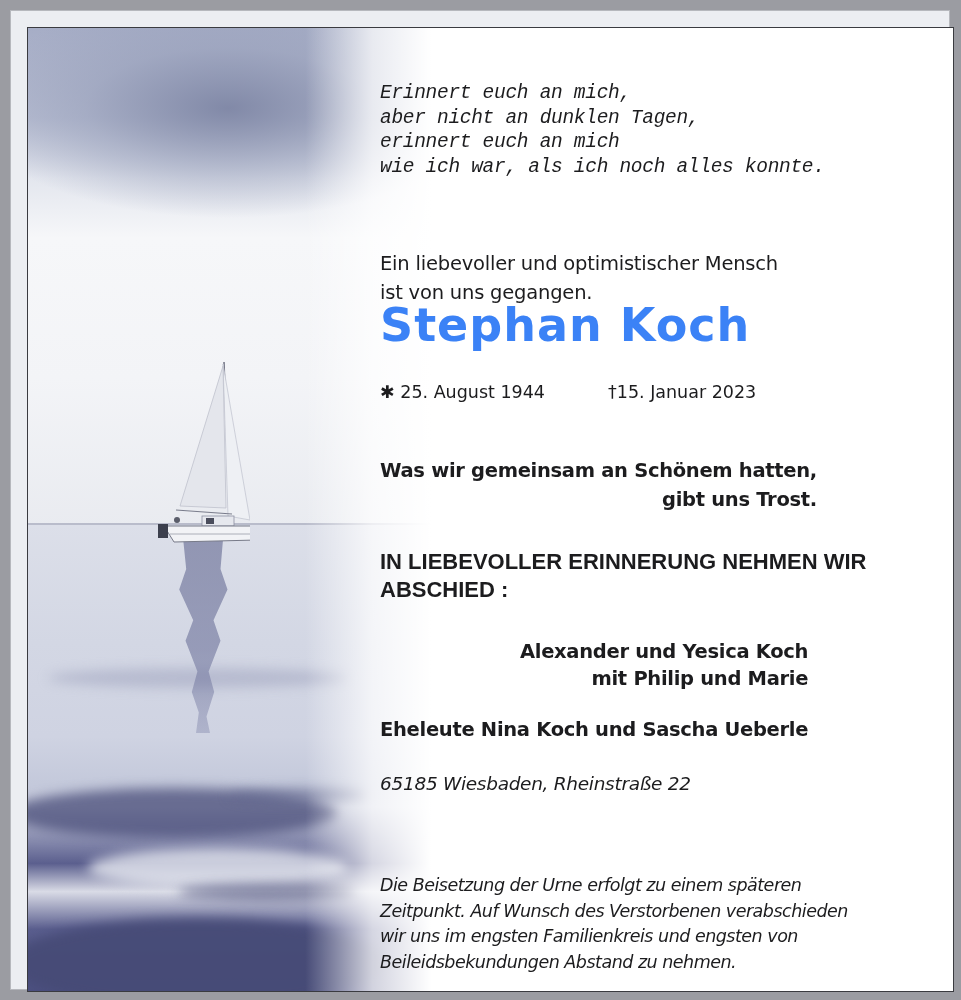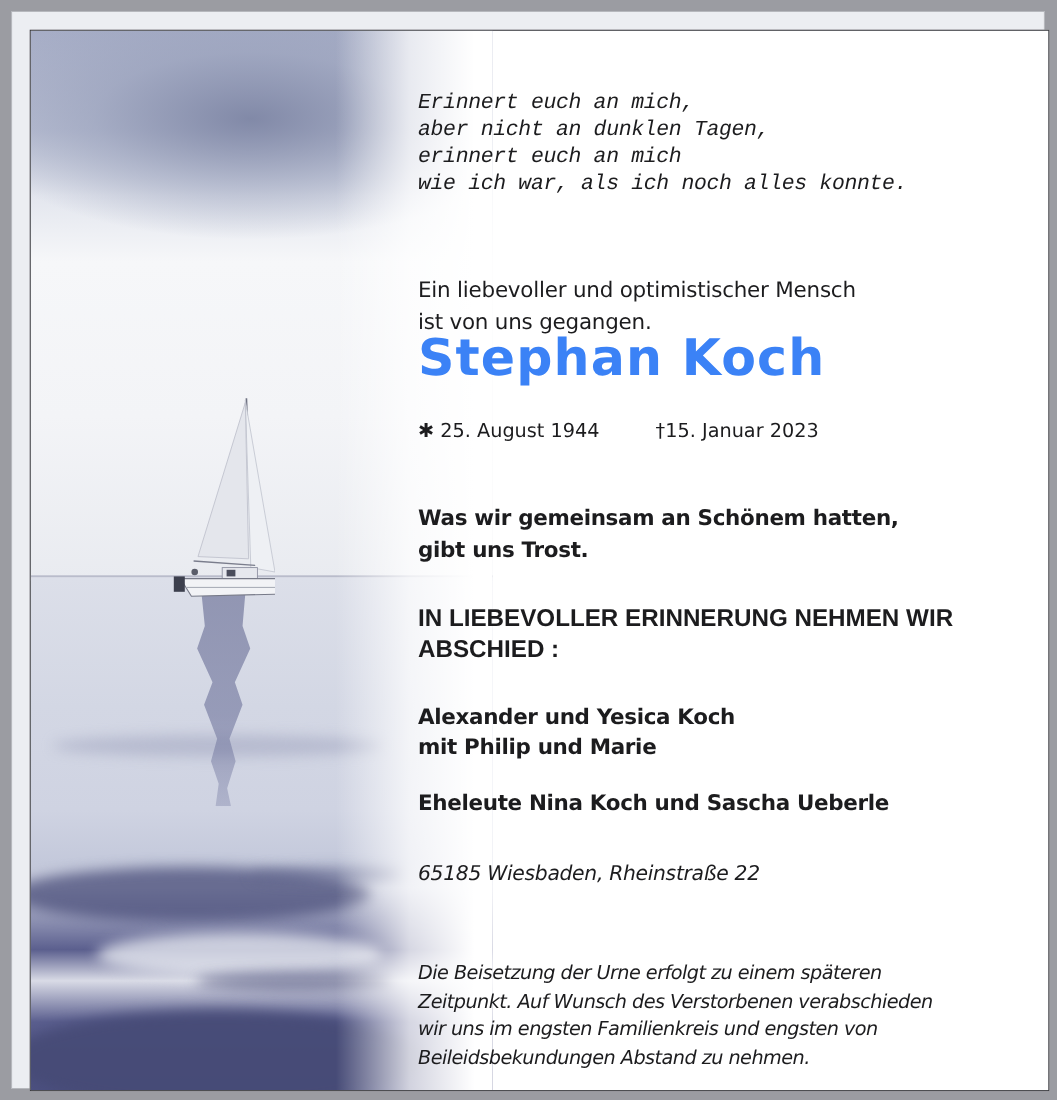--- a/index.html
+++ b/index.html
@@ -73,40 +73,42 @@
   .intro {
     top:197px; font-size:19.5px; line-height:29px;
     letter-spacing:-0.2px;
     margin-top:24px;
   }
   .name {
     top:270px; font-size:46px; font-weight:bold; letter-spacing:1px;
     font-family:"DejaVu Sans", sans-serif; color:#3b82f6;
   }
   .dates {
-    top:354px; font-size:17.5px; display:flex; gap:0;
+    top:354px; font-size:17.5px; display:flex; gap:12px;
     font-family:"DejaVu Sans", sans-serif;
   }
   .dates .birth { width:216px; }
   .consolation {
     top:428px; font-size:19.5px; line-height:29px; font-weight:bold;
     letter-spacing:-0.3px;
+    text-align:right;
   }
   .farewell {
     top:520px; font-size:22px; line-height:28px; font-weight:bold;
     font-family:"Liberation Sans", sans-serif; letter-spacing:0;
   }
   .mourners {
     top:610px; font-size:19.5px; font-weight:bold;
     letter-spacing:-0.3px;
+    text-align:right;
   }
   .mourners .line { height:27px; line-height:27px; }
   .mourners .gap { margin-top:24px; }
   .address {
-    top:745px; font-size:18.5px; font-style:italic; letter-spacing:-0.3px;margin-top:11px;
+    top:745px; font-size:18.5px; font-style:italic; letter-spacing:-0.3px;
   }
   .notice {
     top:845px; font-size:17.5px; font-style:italic; line-height:25.5px;
     letter-spacing:-0.5px; width:540px;
   }
 </style>
 </head>
 <body>
 
 <div class="paper">

